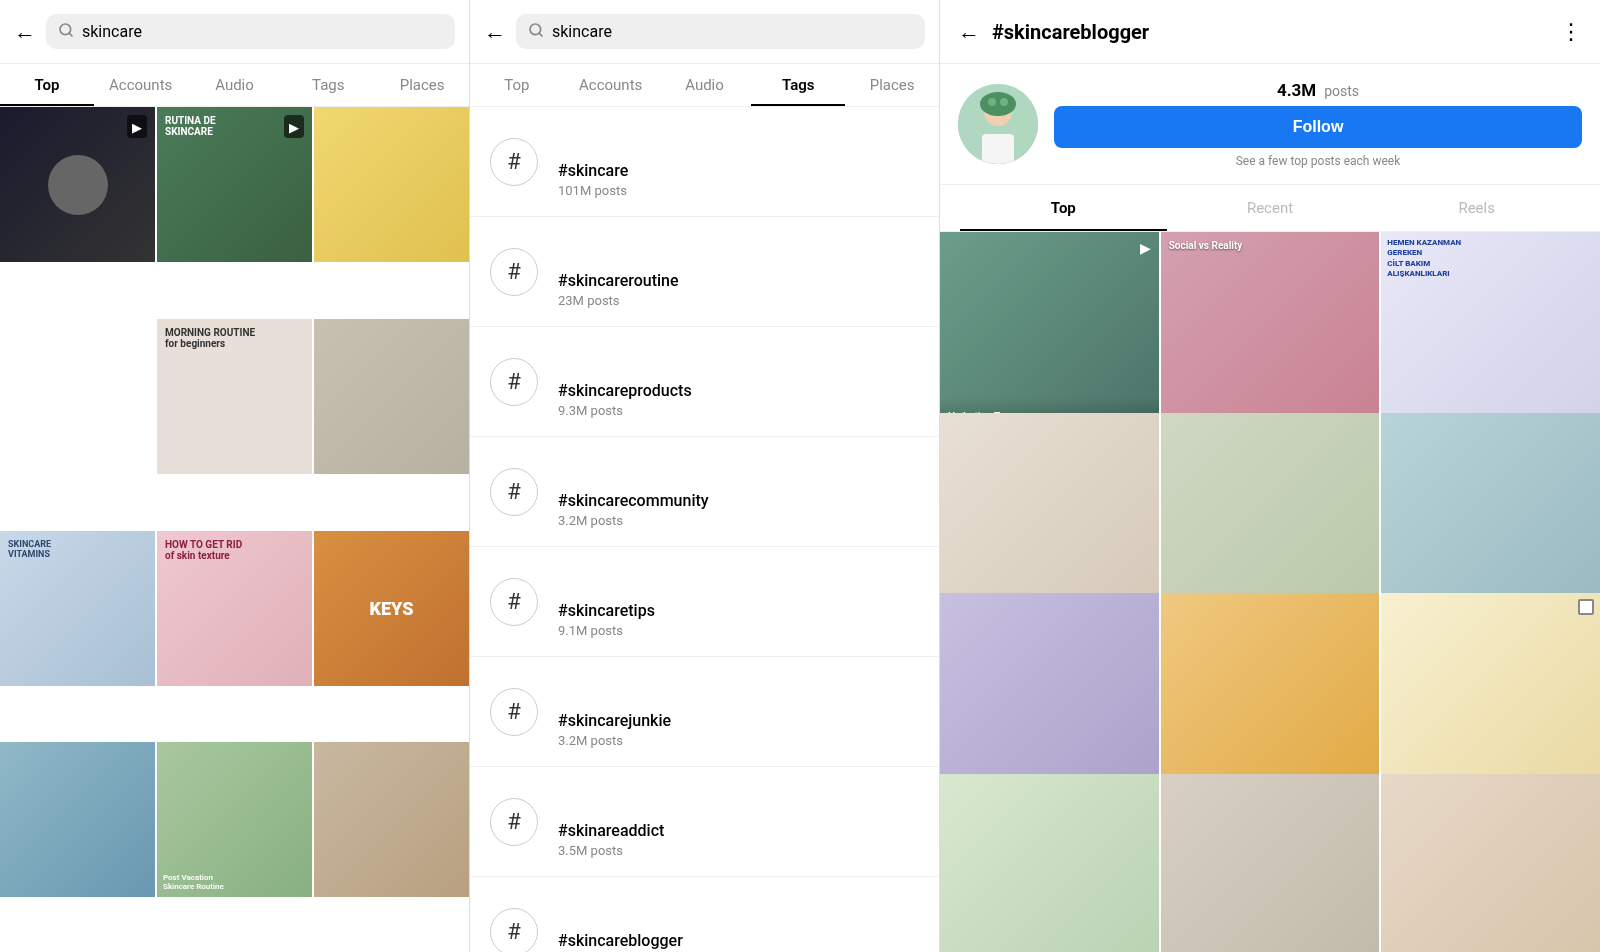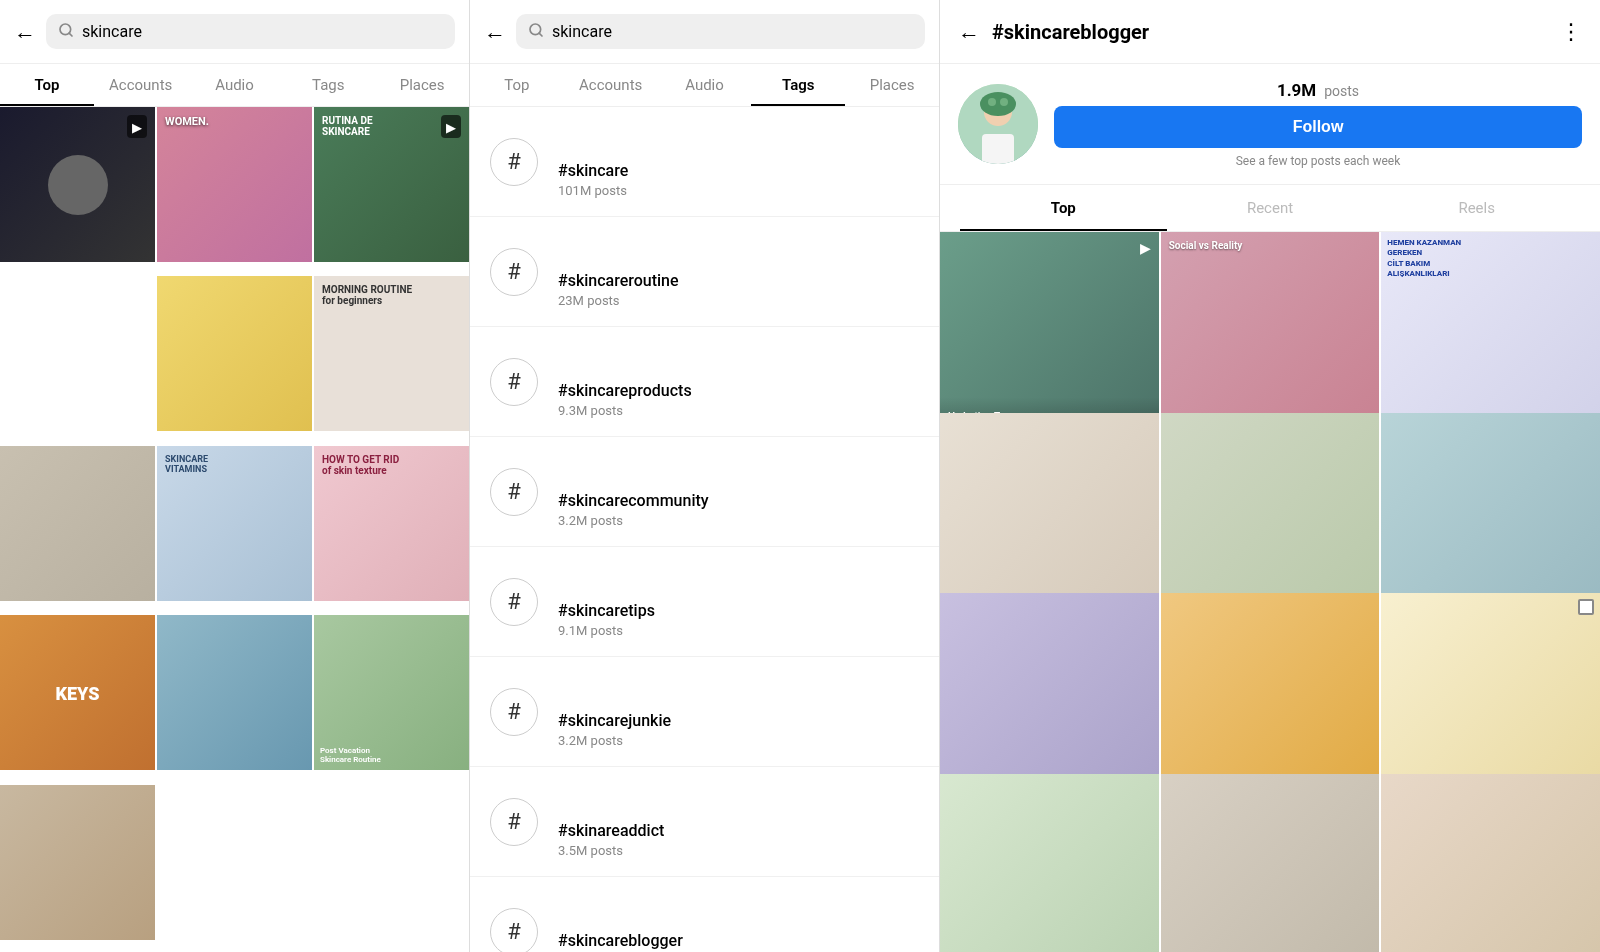--- a/index.html
+++ b/index.html
@@ -305,23 +305,20 @@
   <div class="image-grid">
 
     <div class="grid-cell cell-dark" style="grid-row: span 2; background: #222; display:flex; align-items:center; justify-content:center;">
       <div style="position:absolute;top:8px;right:8px;background:rgba(0,0,0,0.6);border-radius:4px;padding:2px 5px;">
         <span style="color:white;font-size:13px;">▶</span>
       </div>
       <div style="width:100%;height:100%;background:linear-gradient(135deg,#1a1a2e,#333);display:flex;align-items:center;justify-content:center;">
         <div style="width:60px;height:60px;border-radius:50%;background:#666;"></div>
       </div>
     </div>
-    <div class="grid-cell cell-pink" style="background:linear-gradient(135deg,#d4849a,#c070a0);">
-      <div class="overlay-text" style="position:absolute;top:8px;left:8px;color:white;font-size:11px;font-weight:700;">WOMEN.</div>
-    </div>
     <div class="grid-cell" style="background:linear-gradient(135deg,#4a7c59,#3a6040);">
       <div style="position:absolute;top:8px;right:8px;background:rgba(0,0,0,0.6);border-radius:4px;padding:2px 5px;">
         <span style="color:white;font-size:13px;">▶</span>
       </div>
       <div style="position:absolute;top:8px;left:8px;color:white;font-size:10px;font-weight:700;">RUTINA DE<br>SKINCARE</div>
     </div>
 
     <div class="grid-cell" style="background:linear-gradient(135deg,#e8d060,#d4b840);">
       <div style="width:100%;height:100%;background:linear-gradient(135deg,#f0d870,#e0c050);"></div>
     </div>
@@ -452,21 +449,21 @@
             <circle cx="40" cy="28" r="14" fill="#f0d0b0"></circle>
             <rect x="24" y="50" width="32" height="30" rx="4" fill="#f5f5f5"></rect>
             <ellipse cx="40" cy="20" rx="18" ry="12" fill="#4a9060"></ellipse>
             <circle cx="34" cy="18" r="4" fill="#7ab888" opacity="0.8"></circle>
             <circle cx="46" cy="18" r="4" fill="#7ab888" opacity="0.8"></circle>
           </svg>
         </div>
       </div>
       <div class="profile-right-section">
         <div class="posts-info">
-          <span style="font-size:17px;font-weight:700;">1.9M</span>
+          <span style="font-size:17px;font-weight:700;">4.3M</span>
           <span style="font-size:14px;color:#888;margin-left:4px;margin-top:28px;">posts</span>
         </div>
         <button class="follow-btn">Follow</button>
         <div class="see-posts-text">See a few top posts each week</div>
       </div>
     </div>
 
     <div class="right-tabs">
       <div class="right-tab active">Top</div>
       <div class="right-tab">Recent</div>

